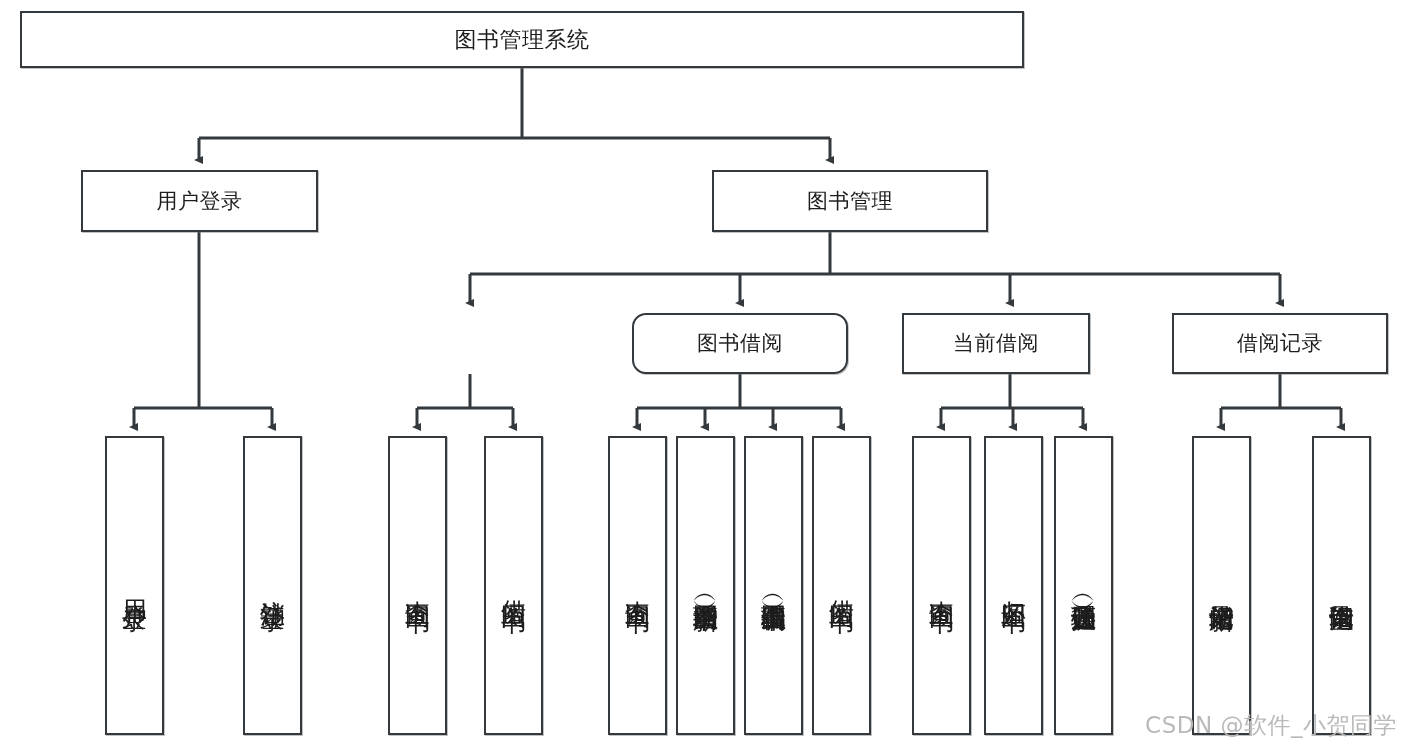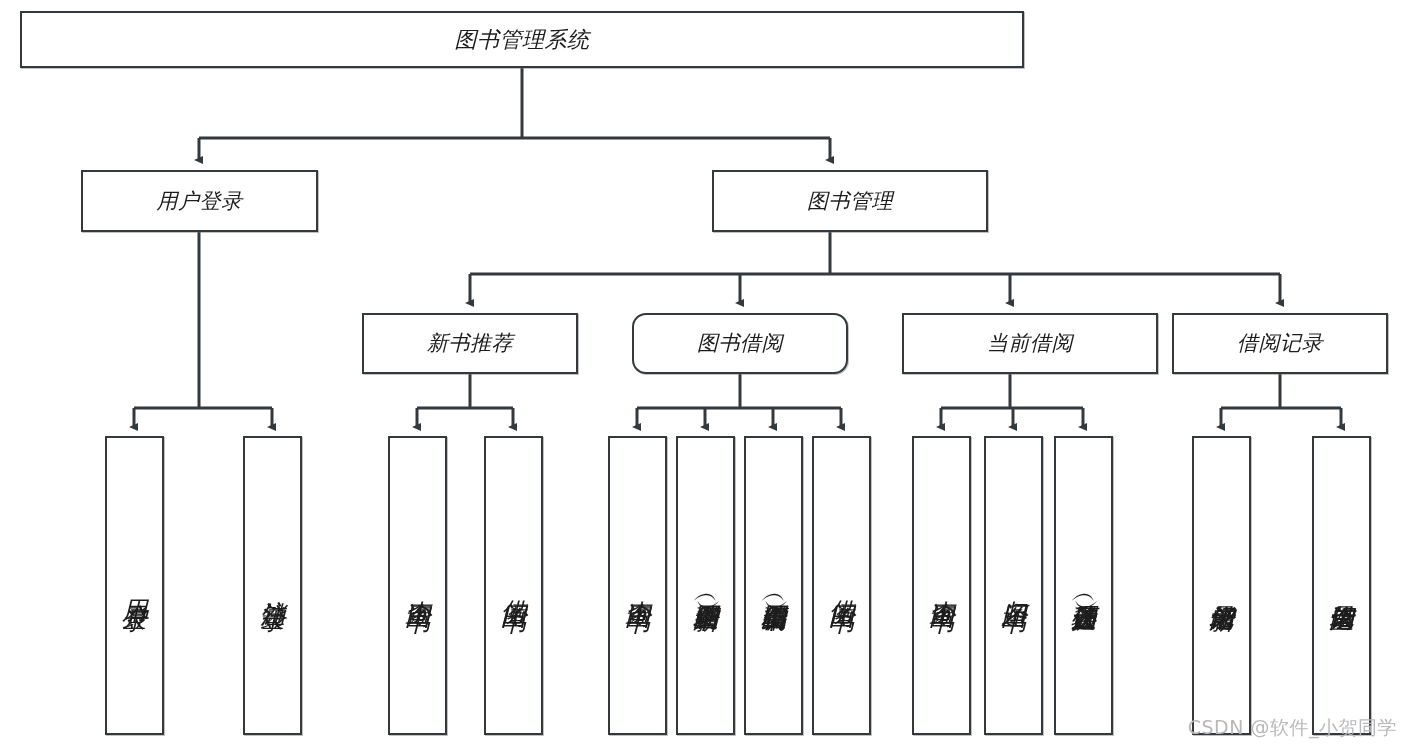--- a/index.html
+++ b/index.html
@@ -33,21 +33,20 @@
     display: flex;
     align-items: center;
     justify-content: center;
     color: #1d1d1d;
     box-shadow: 1px 1px 0 rgba(120,120,120,0.45);
   }
   .node-label {
     display: block;
     line-height: 1.15;
     letter-spacing: 0.5px;
-    font-style: italic;
   }
   
   .h-node .node-label {
     font-size: 21px;
     white-space: nowrap;
   }
   .root .node-label {
     font-size: 22px;
   }
   
@@ -65,21 +64,21 @@
     white-space: nowrap;
   }
   .leaf.tight .node-label {
     letter-spacing: 0px;
     font-size: 25px;
   }
   .watermark {
     position: absolute;
     right: 8px;
     bottom: 6px;
-    font-size: 19px;
+    font-size: 23px;
     color: #b9b9b9;
     letter-spacing: 0.5px;
     white-space: nowrap;
     font-family: "DejaVu Sans", "Liberation Sans", sans-serif;
   }
 </style>
 </head>
 <body>
 
 <div id="canvas">
@@ -138,27 +137,24 @@
     <span class="node-label">图书管理系统</span>
   </div>
 
   <div class="node h-node" style="left:81px; top:170px; width:237px; height:62px;">
     <span class="node-label">用户登录</span>
   </div>
   <div class="node h-node" style="left:712px; top:170px; width:276px; height:62px;">
     <span class="node-label">图书管理</span>
   </div>
 
-  <div class="node h-node" style="left:362px; top:313px; width:216px; height:61px;">
-    <span class="node-label">新书推荐</span>
-  </div>
   <div class="node h-node" style="left:632px; top:313px; width:216px; height:61px;border-radius:14px;">
     <span class="node-label">图书借阅</span>
   </div>
-  <div class="node h-node" style="left:902px; top:313px; width:256px; height:61px;">
+  <div class="node h-node" style="left:902px; top:313px; width:188px; height:61px;">
     <span class="node-label">当前借阅</span>
   </div>
   <div class="node h-node" style="left:1172px; top:313px; width:216px; height:61px;">
     <span class="node-label">借阅记录</span>
   </div>
 
   <div class="node leaf" style="left:105px; top:436px; width:59px; height:299px;">
     <span class="node-label">用户登录</span>
   </div>
   <div class="node leaf" style="left:243px; top:436px; width:59px; height:299px;">

